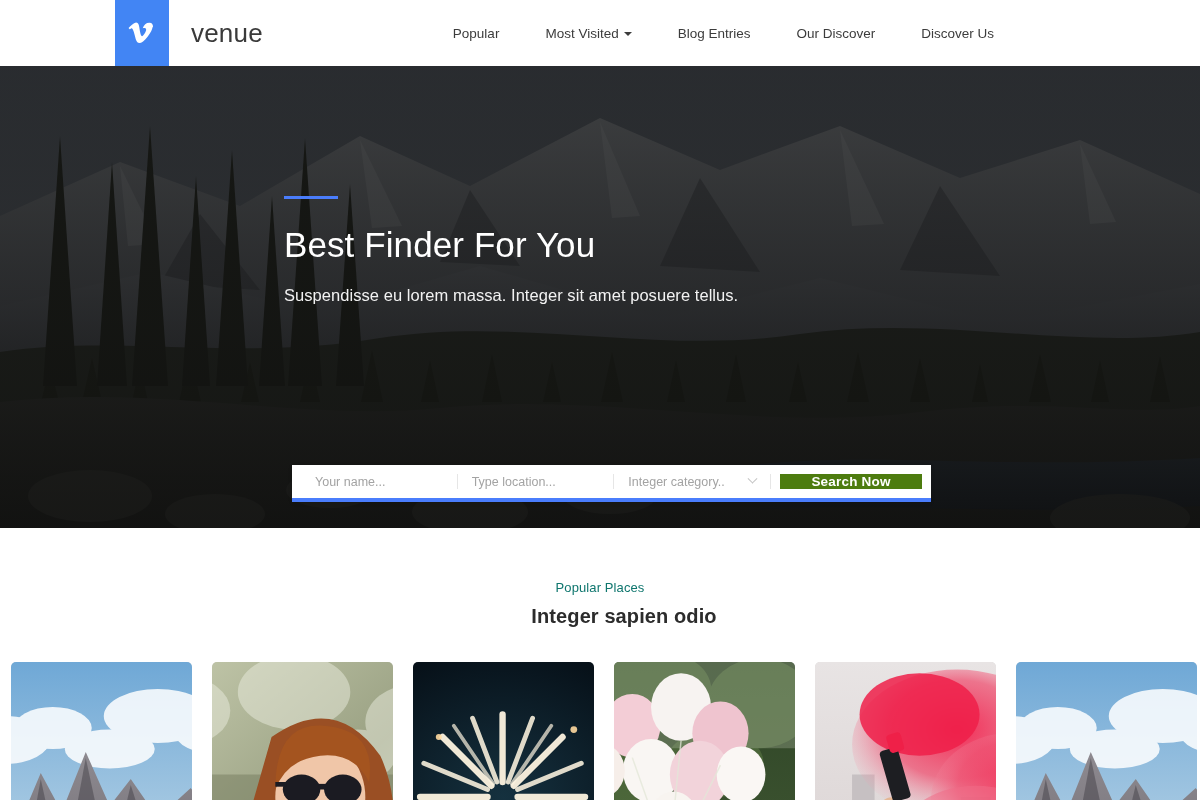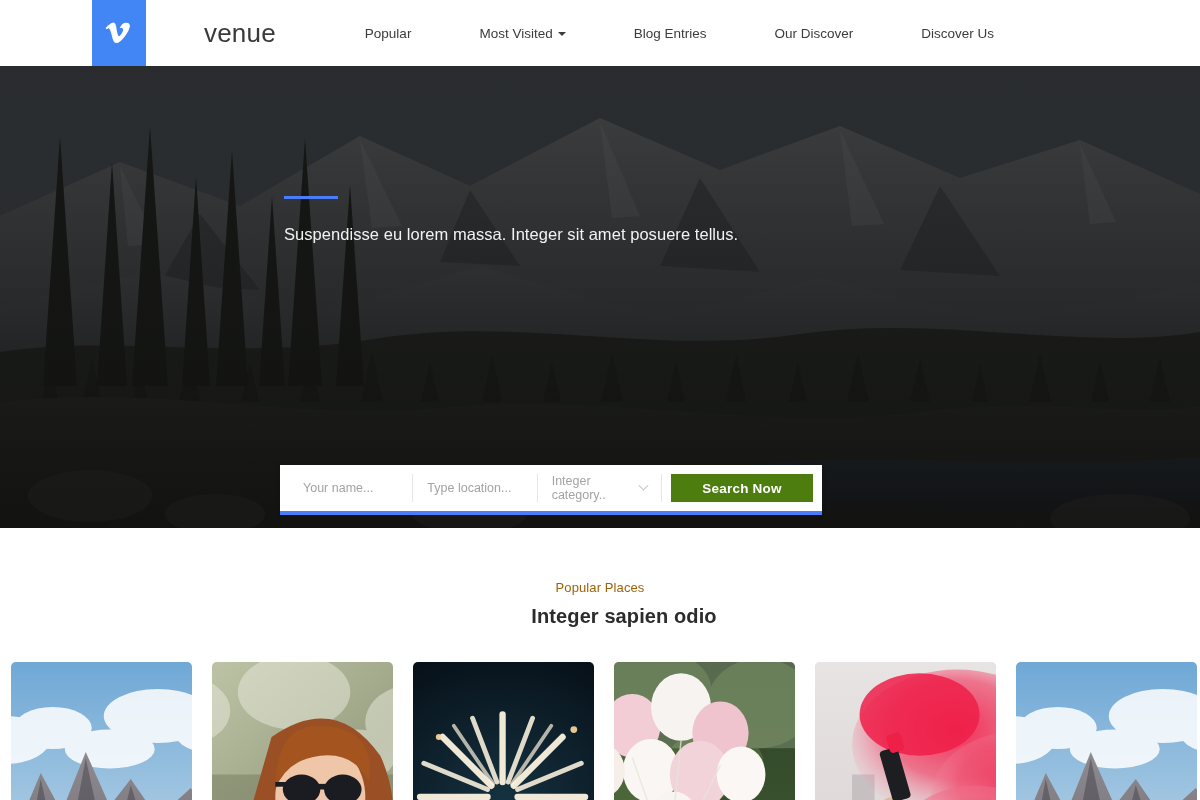--- a/index.html
+++ b/index.html
@@ -14,40 +14,40 @@
 
   
   .navbar {
     position:relative; height:66px; width:1200px; background:#ffffff;
     display:flex; align-items:stretch; z-index:20;
   }
   .nav-inner {
     width:1200px; display:flex; align-items:stretch;
   }
   .brand {
-    display:flex; align-items:center; margin-left:92px;gap:36px;
+    display:flex; align-items:center; margin-left:115px;
   }
   .logo-square {
     width:54px; height:66px; background:#4285f4;
     display:flex; align-items:center; justify-content:center;
     flex:0 0 54px;
   }
   .logo-square svg { display:block; }
   .brand-name {
     font-size:26px; color:#3a3a3a; letter-spacing:.2px;
     margin-left:22px; font-weight:400; line-height:1;
     font-family:"Liberation Sans", sans-serif;
   }
   .nav-links {
     display:flex; align-items:center; margin-left:auto;
     padding-right:206px;
   }
   .nav-link {
     font-size:13.5px; color:#3c3c3c; text-decoration:none;
-    padding:0 0; margin-left:68px; white-space:nowrap;
+    padding:0 0; margin-left:46px; white-space:nowrap;
     display:inline-flex; align-items:center; gap:5px;
     cursor:pointer;
   }
   .nav-link:first-child { margin-left:12px; }
   .caret-down {
     width:0;height:0;border-left:4px solid transparent;border-right:4px solid transparent;
     border-top:4.5px solid #3c3c3c; display:inline-block; margin-top:2px;
   }
 
   
@@ -77,21 +77,21 @@
   }
   .btn-discover {
     display:inline-block; background:#4a7dfc; color:#fff;
     font-size:12.5px; font-weight:700; padding:11px 17px;
     border:none; cursor:pointer; letter-spacing:.2px;
     font-family:"Liberation Sans", sans-serif;
   }
 
   
   .search-wrap {
-    position:absolute; left:280px; top:465px; width:542px; z-index:6;
+    position:absolute; left:292px; top:465px; width:639px; z-index:6;
     background:#ffffff; border-bottom:4px solid #4a7dfc;
     box-shadow:0 1px 4px rgba(0,0,0,.10);
     display:flex; align-items:stretch; padding:9px;
   }
   .field {
     flex:1 1 0; position:relative; display:flex; align-items:center;
     border-right:1px solid #e6e6e6; padding:0 14px; min-width:0;
   }
   .field input {
     border:none; outline:none; width:100%; font-size:12.5px;
@@ -106,21 +106,21 @@
   }
   .btn-search {
     flex:0 0 142px; background:#4d7c0f; color:#fff; border:none;
     font-size:13.5px; font-weight:700; cursor:pointer; margin-left:9px;
     font-family:"Liberation Sans", sans-serif; letter-spacing:.2px;
   }
 
   
   .section-head { text-align:center; padding-top:52px; }
   .eyebrow {
-    font-size:13px; color:#a16207; margin-bottom:10px; letter-spacing:.1px;
+    font-size:13px; color:#0f766e; margin-bottom:10px; letter-spacing:.1px;
   }
   .section-title {
     font-size:20px; font-weight:700; color:#2c2c2c; letter-spacing:.1px;margin-left:48px;
   }
 
   .cards {
     display:flex; gap:20px; padding:0 11px; margin-top:34px;
     align-items:flex-start;
   }
   .card {
@@ -265,20 +265,21 @@
             <ellipse cx="470" cy="446" rx="58" ry="22"></ellipse>
           <ellipse cx="610" cy="430" rx="46" ry="18"></ellipse>
             <ellipse cx="1120" cy="452" rx="70" ry="24"></ellipse>
         </g>
       </svg>
     </div>
     <div class="hero-overlay"></div>
 
     <div class="hero-content">
       <div class="accent-rule"></div>
+      <h1 class="hero-title">Best Finder For You</h1>
       <p class="hero-sub">Suspendisse eu lorem massa. Integer sit amet posuere tellus.</p>
     </div>
   </section>
 
   <form class="search-wrap">
     <div class="field">
       <input type="text" placeholder="Your name..." style="">
     </div>
     <div class="field">
       <input type="text" placeholder="Type location..." style="">

